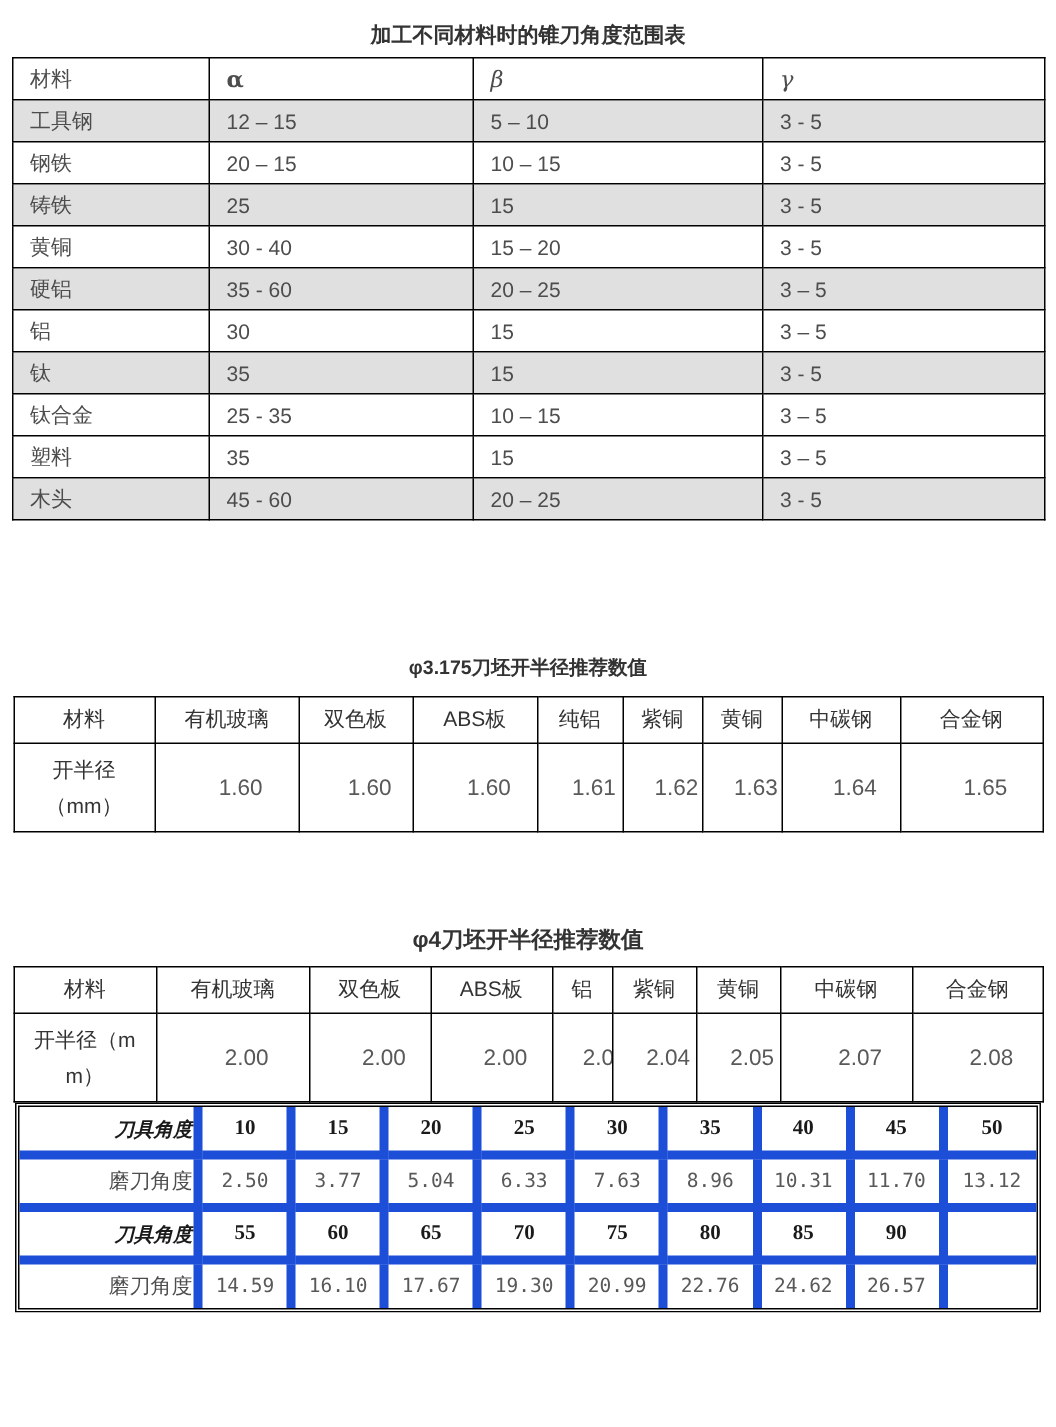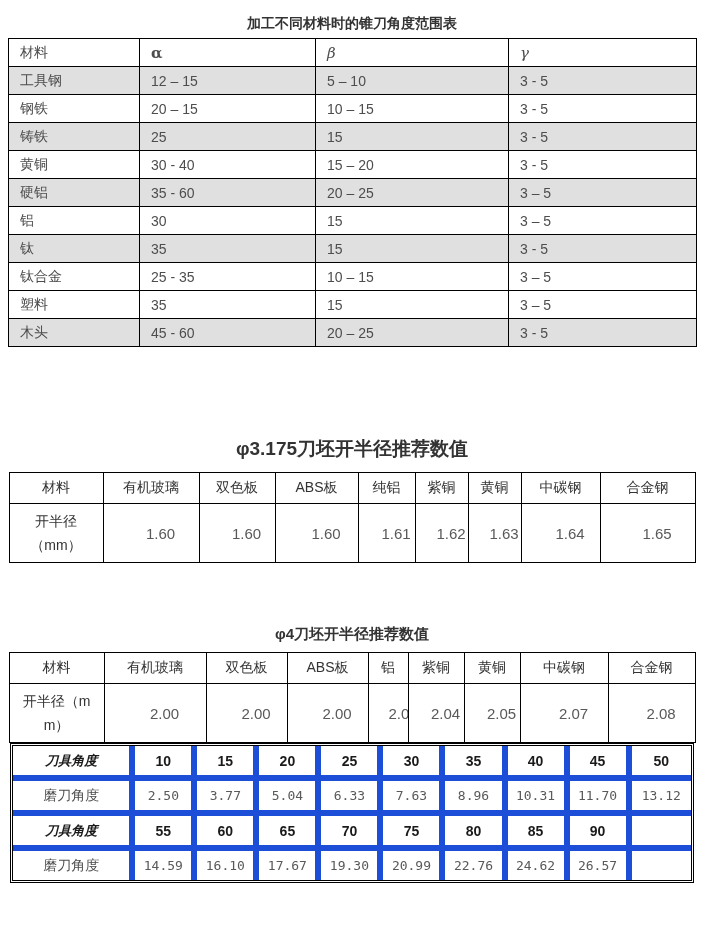--- a/index.html
+++ b/index.html
@@ -12,44 +12,44 @@
   table{border-collapse:collapse;table-layout:fixed;}
   .t1{margin:0 0 0 8px;width:688px;}
   .t1 th,.t1 td{border:1px solid #000000;height:27px;padding:0 0 0 11px;
       font-size:14px;font-weight:normal;text-align:left;color:#4d4d4d;overflow:hidden;}
   .t1 .greek{font-family:"DejaVu Serif",serif;font-size:15px;}
   .t1 .g-alpha{font-weight:bold;font-style:normal;}
   .t1 .g-italic{font-style:italic;}
   .t1 tr.shade td{background:#e0e0e0;}
 
   
-  .title2{margin:89px 0 10px 0;font-size:19px;}
+  .title2{margin:89px 0 10px 0;font-size:13px;}
   .title3{margin:62px 0 8px 0;font-size:15px;}
   .t23{margin:0 auto;width:686px;text-align:center;}
   .t23 th,.t23 td{border:1px solid #000000;font-size:14px;font-weight:normal;
       color:#333333;overflow:hidden;}
   .t23 thead th{height:28px;}
   .t23 tbody td{height:56px;padding-left:20px;}
   .t23 .val{font-size:15px;color:#595959;}
   .t2 .label{padding:0 16px;word-break:break-all;line-height:24px;}
   .t3 .label{padding:0 12px;word-break:break-all;line-height:24px;}
 
   
   .title4{margin:36px 0 6px 0;color:#1a1a1a;}
   .t4wrap{margin:0 10px 0 10px;border:3px double #000000;}
   .t4{width:100%;}
   .t4 td{border:6px solid #1d4ed8;height:27px;text-align:center;font-size:13px;
       color:#404040;overflow:hidden;}
   .t4 tr:first-child td{border-top:0;}
   .t4 tr:last-child td{border-bottom:0;}
-  .t4 td:first-child{border-left:0;}
+  .t4 td:first-child{border-left:0;text-align:right;}
   .t4 td:last-child{border-right:0;}
   .t4 .lab-tool{font-weight:bold;font-style:italic;color:#1a1a1a;}
   .t4 .lab-grind{font-size:14px;color:#4d4d4d;}
-  .t4 .num-tool{font-weight:bold;font-family:Liberation Sans, sans-serif;font-size:14px;color:#1a1a1a;margin-top:44px;}
+  .t4 .num-tool{font-weight:bold;font-family:Liberation Serif, serif;font-size:14px;color:#1a1a1a;margin-top:44px;}
   .t4 .num-grind{font-family:"DejaVu Sans Mono",monospace;font-size:13px;color:#595959;}
 </style>
 </head>
 <body>
 
 <div>
 
   <div class="doc-title title1">加工不同材料时的锥刀角度范围表</div>
 
   <table class="t1">

